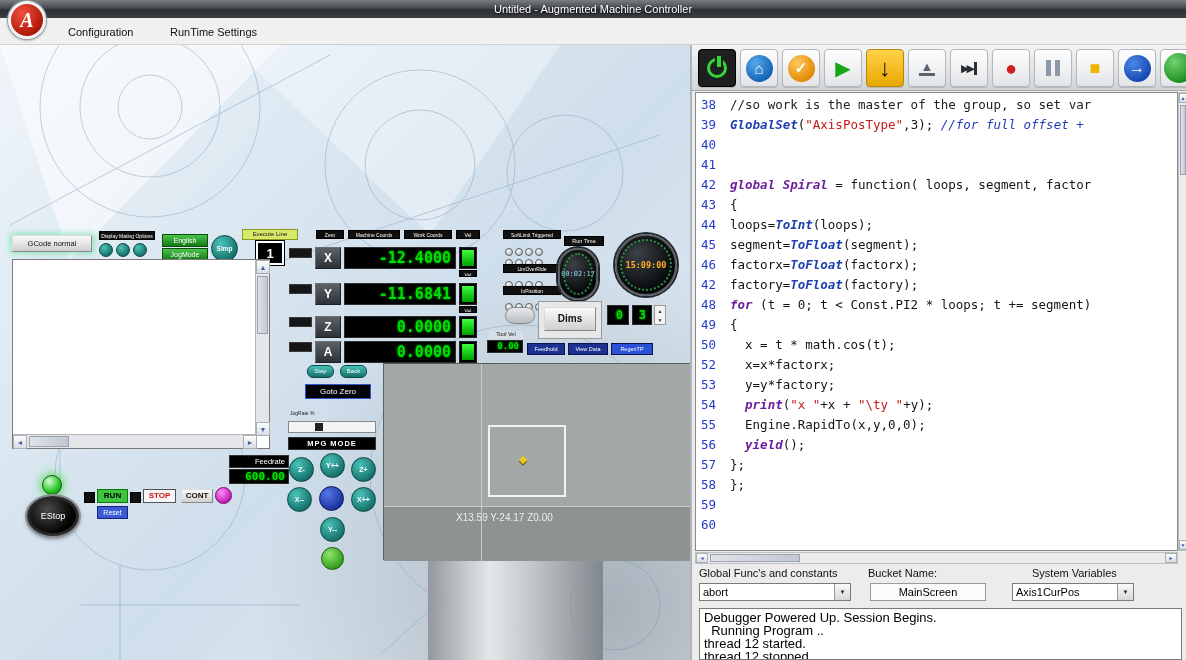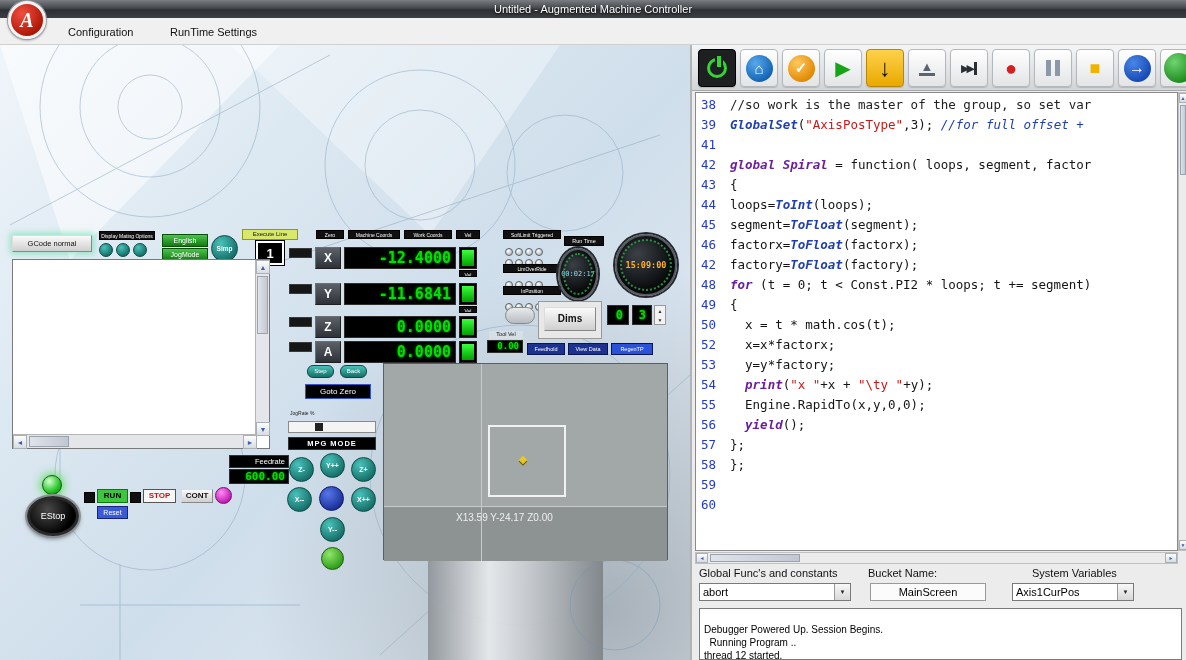--- a/index.html
+++ b/index.html
@@ -72,21 +72,21 @@
   #softlimit-label { left:503px; top:185px; width:58px; height:9px; }
   #limoverride-label { left:503px; top:219px; width:58px; height:9px; }
   #inposition-label { left:503px; top:241px; width:58px; height:9px; }
   .led-row { position:absolute; left:505px; height:10px; white-space:nowrap; }
 
   #runtime-btn { left:564px; top:191px; width:40px; height:10px; font-size:5.5px; line-height:8px; }
   .gauge { border-radius:50%; background:radial-gradient(circle at 35% 30%, #3c4146, #0b0d0f 65%);
     border:2px solid #565c62; box-shadow:0 0 0 2px #23272b, inset 0 0 8px #000;
     display:flex; align-items:center; justify-content:center; }
   .gauge::before { content:""; position:absolute; inset:3px; border-radius:50%; border:2px dotted #2fae4f; opacity:.8; }
-  #gauge-elapsed { left:558px; top:203px; width:40px; height:52px; }
+  #gauge-elapsed { left:558px; top:203px; width:40px; height:52px;border-radius:23px; }
   #gauge-elapsed .gtxt { color:#8fd4ea; font-size:7px; font-family:"DejaVu Sans Mono", monospace; }
   #gauge-clock { left:615px; top:189px; width:62px; height:62px; }
   #gauge-clock .gtxt { color:#ffb020; font-size:8.5px; font-weight:bold; font-family:"DejaVu Sans Mono", monospace; }
 
   #counter-left { left:607px; top:260px; width:22px; height:20px; font-size:12px; line-height:18px; padding-right:5px; }
   #counter-right { left:632px; top:260px; width:20px; height:20px; font-size:12px; line-height:18px; padding-right:5px; }
   #counter-spin { left:654px; top:260px; width:12px; height:20px; background:#f2f2f2; border:1px solid #9a9a9a;
     font-size:5px; color:#333; display:flex; flex-direction:column; align-items:center; justify-content:space-around; }
   #oval-btn { left:505px; top:262px; width:30px; height:17px; border-radius:9px;
     background:linear-gradient(#e8eaec,#b8bcc0); border:1px solid #888; }
@@ -132,21 +132,21 @@
   #magenta-led { left:215px; top:442px; width:17px; height:17px; border-radius:50%;
     background:radial-gradient(circle at 35% 30%, #ff8af4, #c018b0 75%); border:1px solid #7a0a70; }
   #reset-btn { left:97px; top:461px; width:31px; height:13px; background:#3b5bd6; border:1px solid #16237a;
     color:#fff; font-size:7px; line-height:11px; text-align:center; }
   #estop-btn { left:27px; top:451px; width:52px; height:40px; border-radius:50%;
     background:radial-gradient(circle at 38% 32%, #4a4a4a, #000 70%); border:3px solid #2a2a2a;
     box-shadow:0 0 0 2px #8a8f94, 0 2px 5px rgba(0,0,0,.6);
     color:#fff; font-size:9px; display:flex; align-items:center; justify-content:center; }
 
   
-  #viz-panel { left:383px; top:318px; width:285px; height:197px; background:#a2a8a8; border:1px solid #5a5f5f; z-index:6; }
+  #viz-panel { left:383px; top:318px; width:313px; height:197px; background:#a2a8a8; border:1px solid #5a5f5f; z-index:6; }
   #viz-strip { position:absolute; left:0; top:142px; width:100%; height:55px; background:#8d9393; border-top:1px solid #c6caca; }
   #viz-vline { position:absolute; left:97px; top:0; width:1px; height:197px; background:#c6caca; }
   #viz-square { position:absolute; left:104px; top:61px; width:78px; height:72px; border:2px solid #f2f2f2; }
   #viz-marker { position:absolute; left:136px; top:93px; width:6px; height:6px; background:#e8c820; transform:rotate(45deg); box-shadow:1px 1px 0 #6a5a00; }
   #viz-pos { position:absolute; left:72px; top:148px; color:#eeeeee; font-size:10px; white-space:nowrap; }
 
   
   #right-panel { left:690px; top:45px; width:496px; height:615px; background:#ececec; border-left:2px solid #b0b4b8; overflow:hidden; }
   #toolbar { position:absolute; left:0; top:0; width:496px; height:46px;
     background:linear-gradient(#f4f5f6,#d2d5d8); border-bottom:1px solid #a8a8a8; overflow:hidden; white-space:nowrap; }
@@ -188,21 +188,21 @@
 
   .sec-label { position:absolute; top:522px; font-size:11px; color:#111; white-space:nowrap; }
   .combo { position:absolute; top:538px; height:18px; background:#fff; border:1px solid #7a7a7a; font-size:11px; }
   .combo .val { position:absolute; left:3px; top:2px; white-space:nowrap; }
   .combo .drop { position:absolute; right:0; top:0; width:16px; height:100%; background:linear-gradient(#f8f8f8,#d8d8d8);
     border-left:1px solid #9a9a9a; font-size:6px; color:#222; display:flex; align-items:center; justify-content:center; }
   #bucket-box { position:absolute; left:178px; top:538px; width:116px; height:18px; background:#fbfbfb; border:1px solid #9a9a9a;
     font-size:11px; text-align:center; line-height:16px; }
 
   #log-box { position:absolute; left:7px; top:563px; width:483px; height:52px; background:#fff; border:1px solid #7a7a7a;
-    font-size:10px; line-height:13px; padding:14px 4px; overflow:hidden; }
+    font-size:13px; line-height:13px; padding:2px 4px; overflow:hidden; }
   #log-box div { white-space:pre; }
 </style>
 </head>
 <body>
 
 <div id="window">
 
   <div id="titlebar" class="abs">
     <span>Untitled - Augmented Machine Controller</span>
   </div>
@@ -430,20 +430,21 @@
         </div>
         <div class="tbtn tb-extra" style="left: 468px;">
           <span class="g-extra"></span>
         </div>
       </div>
 
     <div id="code-area">
       <div>
           <div class="cl"><span class="ln">38</span><span class="c-cmt">//so work is the master of the group, so set var</span></div>
           <div class="cl"><span class="ln">39</span><span class="c-fn">GlobalSet</span><span class="c-p">(</span><span class="c-str">"AxisPosType"</span><span class="c-p">,3); </span><span class="c-fncmt">//for full offset + </span></div>
+          <div class="cl"><span class="ln">40</span></div>
           <div class="cl"><span class="ln">41</span></div>
           <div class="cl"><span class="ln">42</span><span class="c-kw">global Spiral</span><span class="c-p"> = function( loops, segment, factor</span></div>
           <div class="cl"><span class="ln">43</span><span class="c-p">{</span></div>
           <div class="cl"><span class="ln">44</span><span class="c-p">loops=</span><span class="c-fn">ToInt</span><span class="c-p">(loops);</span></div>
           <div class="cl"><span class="ln">45</span><span class="c-p">segment=</span><span class="c-fn">ToFloat</span><span class="c-p">(segment);</span></div>
           <div class="cl"><span class="ln">46</span><span class="c-p">factorx=</span><span class="c-fn">ToFloat</span><span class="c-p">(factorx);</span></div>
           <div class="cl"><span class="ln">42</span><span class="c-p">factory=</span><span class="c-fn">ToFloat</span><span class="c-p">(factory);</span></div>
           <div class="cl"><span class="ln">48</span><span class="c-kw">for</span><span class="c-p"> (t = 0; t &lt; Const.PI2 * loops; t += segment)</span></div>
           <div class="cl"><span class="ln">49</span><span class="c-p">{</span></div>
           <div class="cl"><span class="ln">50</span><span class="c-p">  x = t * math.cos(t);</span></div>

